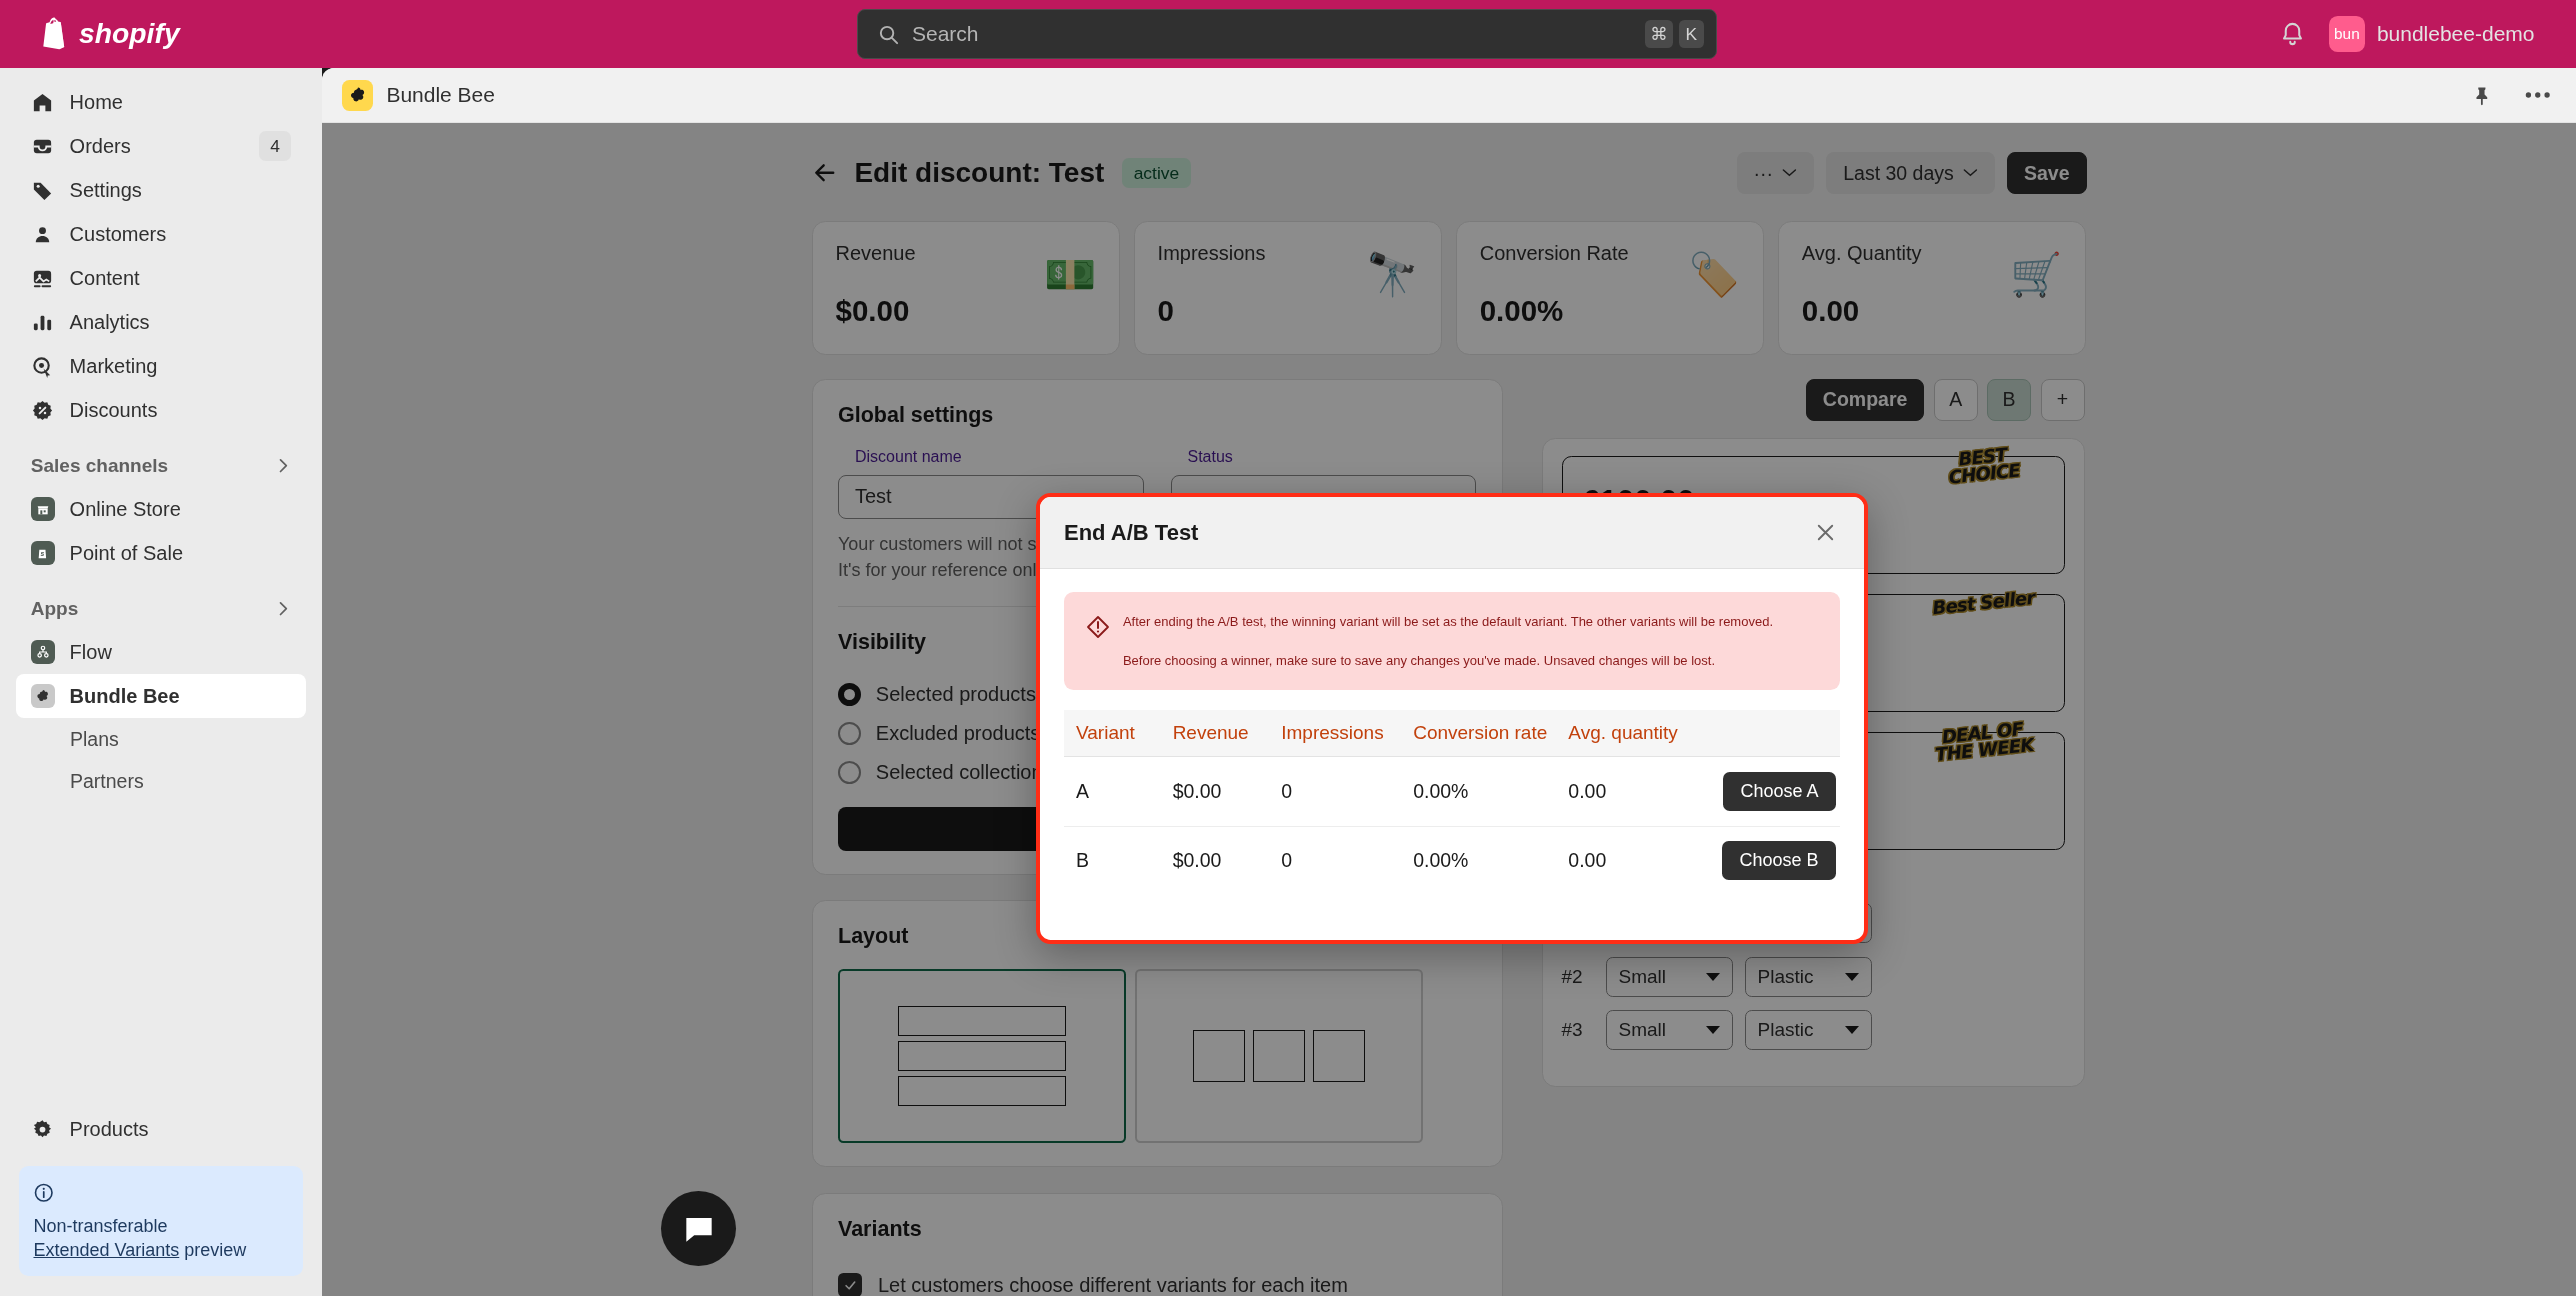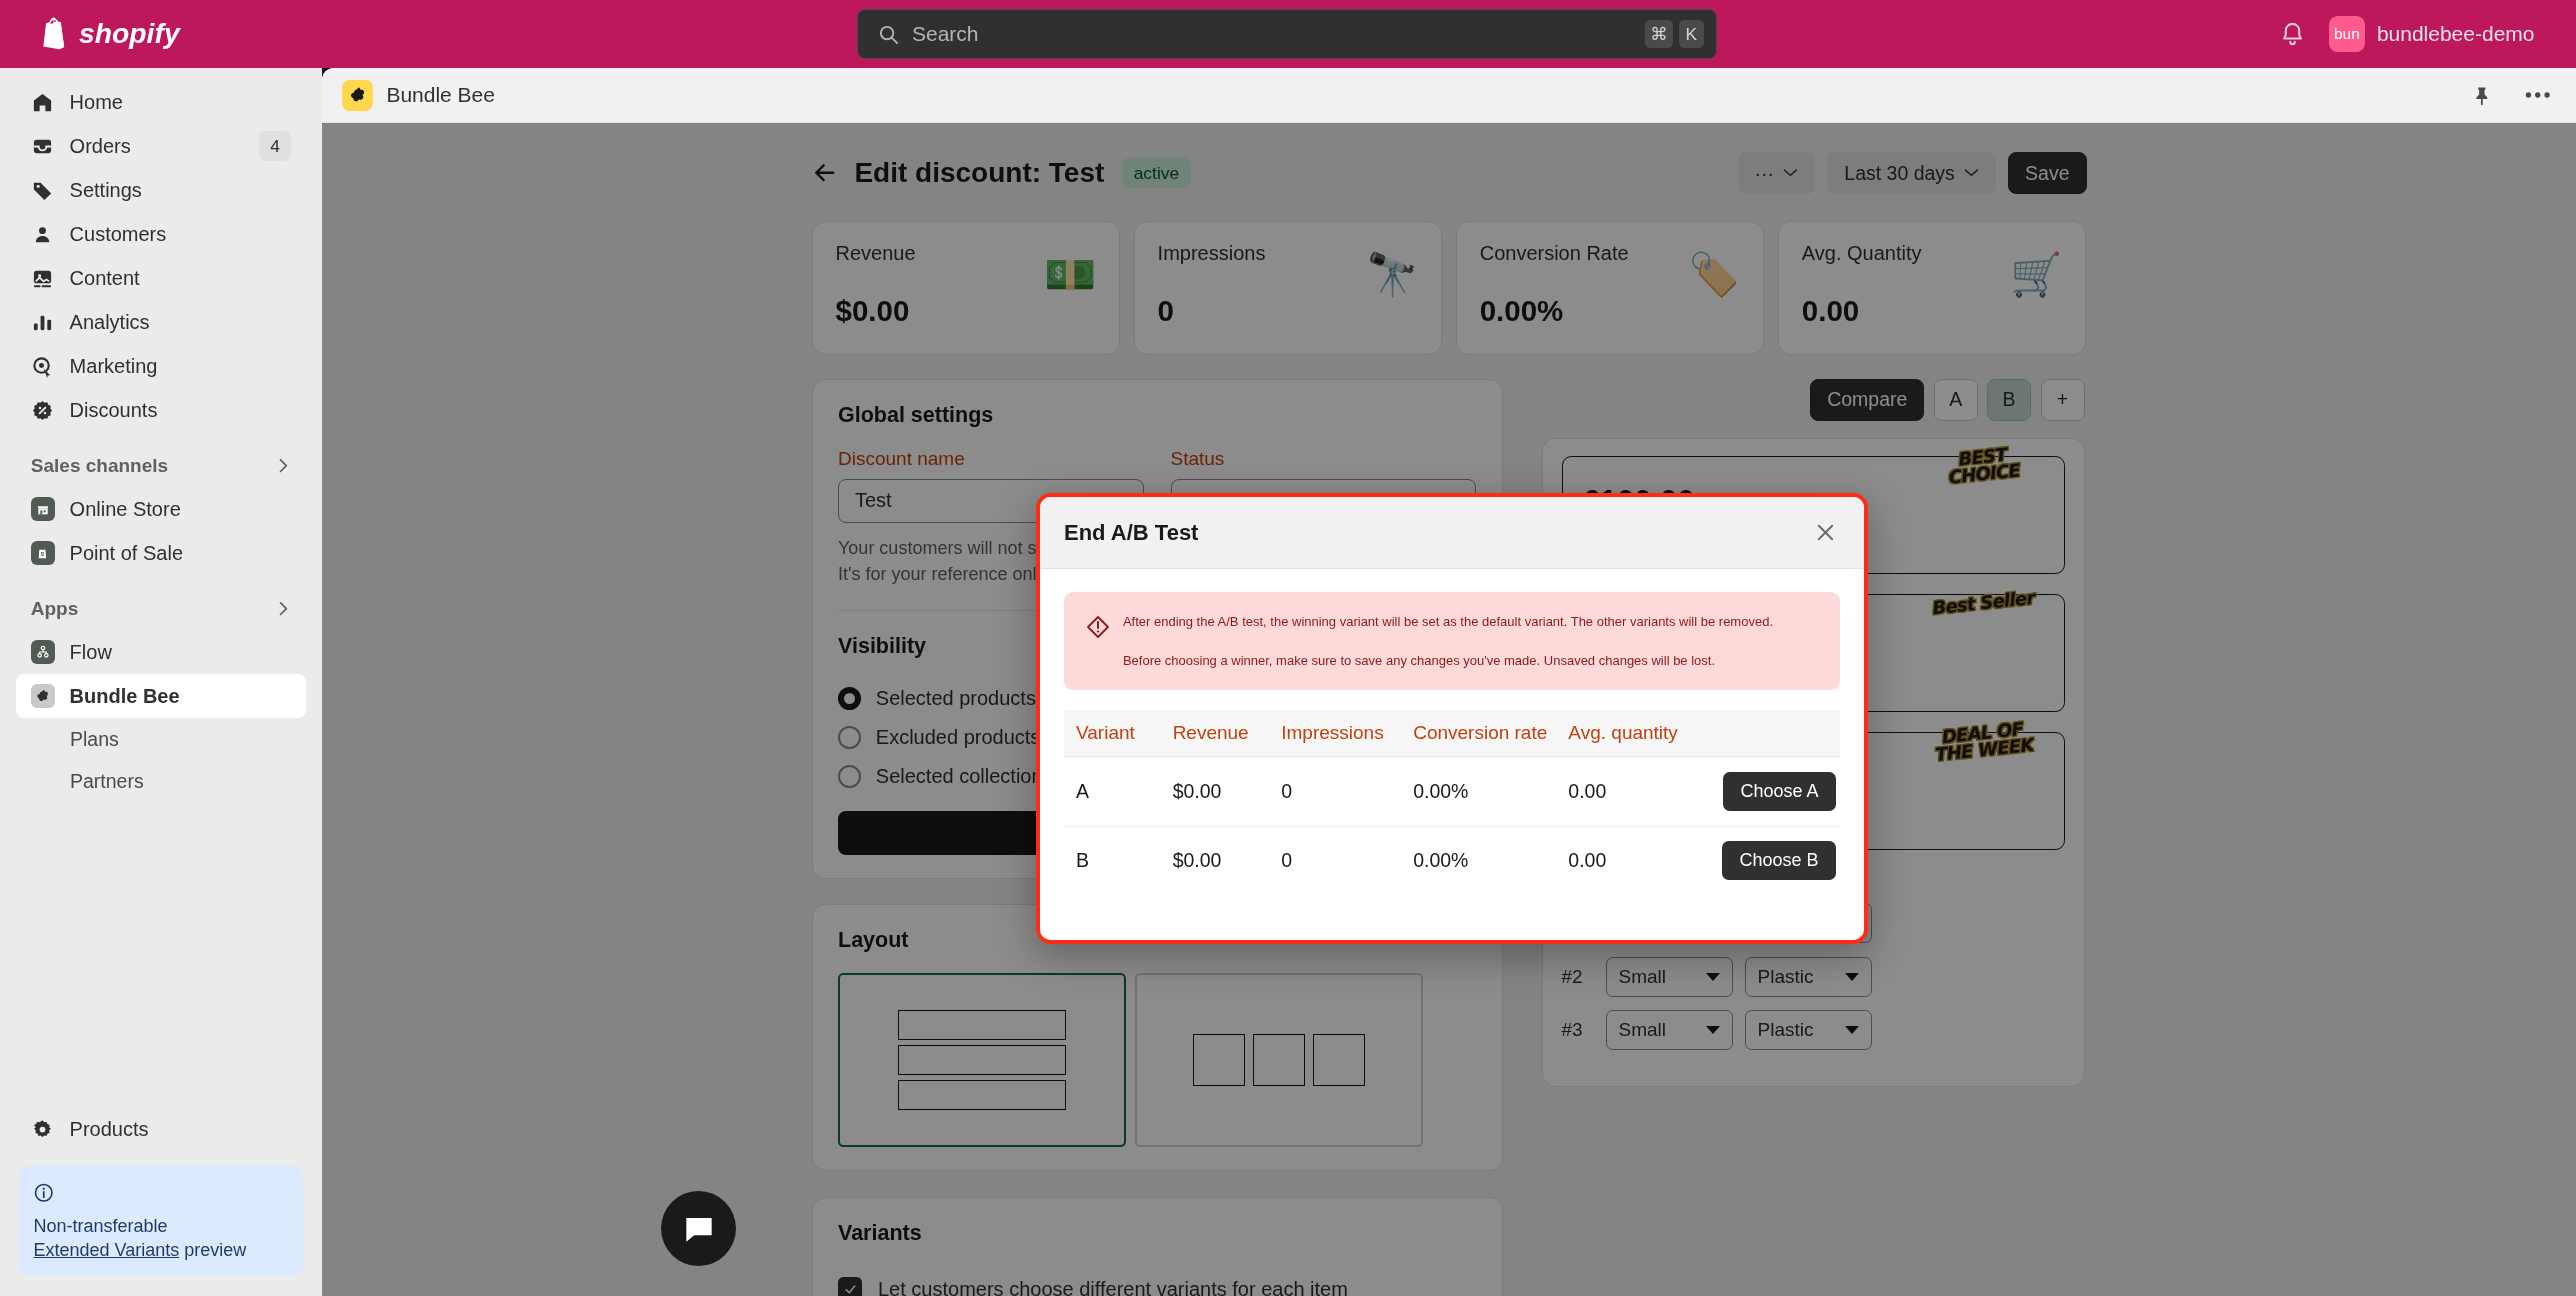--- a/index.html
+++ b/index.html
@@ -104,40 +104,40 @@
     margin-left: 17.4px; background: #cdeedb; color: #0c5132; border-radius: 6.7px;
     padding: 4.7px 12px; font-size: 17.4px;
   }
   .head-actions { margin-left: auto; display: flex; align-items: center; gap: 12px; }
   .btn {
     background: #ffffff; border: 0.7px solid #c9c9c9; border-radius: 8px;
     height: 42px; padding: 0 16px; display: flex; align-items: center; gap: 9.4px;
     font-size: 19.5px; color: #303030;
   }
   .btn-plain { background: #e3e3e3; border-color: transparent; }
-  .btn-dark { background: #303030; color: #ffffff; border-color: #303030; font-weight: 400; }
+  .btn-dark { background: #303030; color: #ffffff; border-color: #303030; font-weight: 700; }
   .caret { width: 14.8px; height: 9.4px; }
 
   .metrics { display: flex; gap: 13.4px; margin-top: 25.5px; }
   .metric {
     flex: 1; background: #ffffff; border: 0.7px solid #e0e0e0; border-radius: 13.4px;
     padding: 20px 23px 23px 23px; position: relative; height: 134px;
   }
   .metric-label { font-size: 20px; color: #303030; }
   .metric-value { font-size: 29.5px; font-weight: 700; color: #1a1a1a; margin-top: 29.5px; }
   .metric-emoji { position: absolute; right: 23px; top: 32px; font-size: 42px; line-height: 1; }
 
   .cols { display: flex; gap: 39px; margin-top: 24px; align-items: flex-start; }
   .leftcol { width: 691px; }
   .card {
     background: #ffffff; border: 0.7px solid #e0e0e0; border-radius: 13.4px;
     padding: 23px 25.5px; margin-bottom: 25.5px;
   }
   .card-title { font-size: 21.5px; font-weight: 700; color: #1a1a1a; margin-bottom: 20px; }
-  .field-label { font-size: 19px; color: #c2410c; margin-bottom: 9.4px; }
+  .field-label { font-size: 16px; color: #4c1d95; margin-bottom: 9.4px; margin-left: 17px; }
   .row2 { display: flex; gap: 27px; }
   .field { flex: 1; }
   .input {
     height: 44px; border: 0.7px solid #8a8a8a; border-radius: 8px;
     display: flex; align-items: center; padding: 0 16px; font-size: 20px; color: #303030; background: #fff;
   }
   .helper { font-size: 18px; color: #616161; margin-top: 12px; line-height: 1.45; }
   .divider { height: 0.7px; background: #e3e3e3; margin: 23px 0; }
   .radio-row { display: flex; align-items: center; gap: 14.8px; height: 39px; font-size: 20px; color: #303030; }
   .radio { width: 23px; height: 23px; border-radius: 50%; border: 2px solid #8a8a8a; flex: none; }

